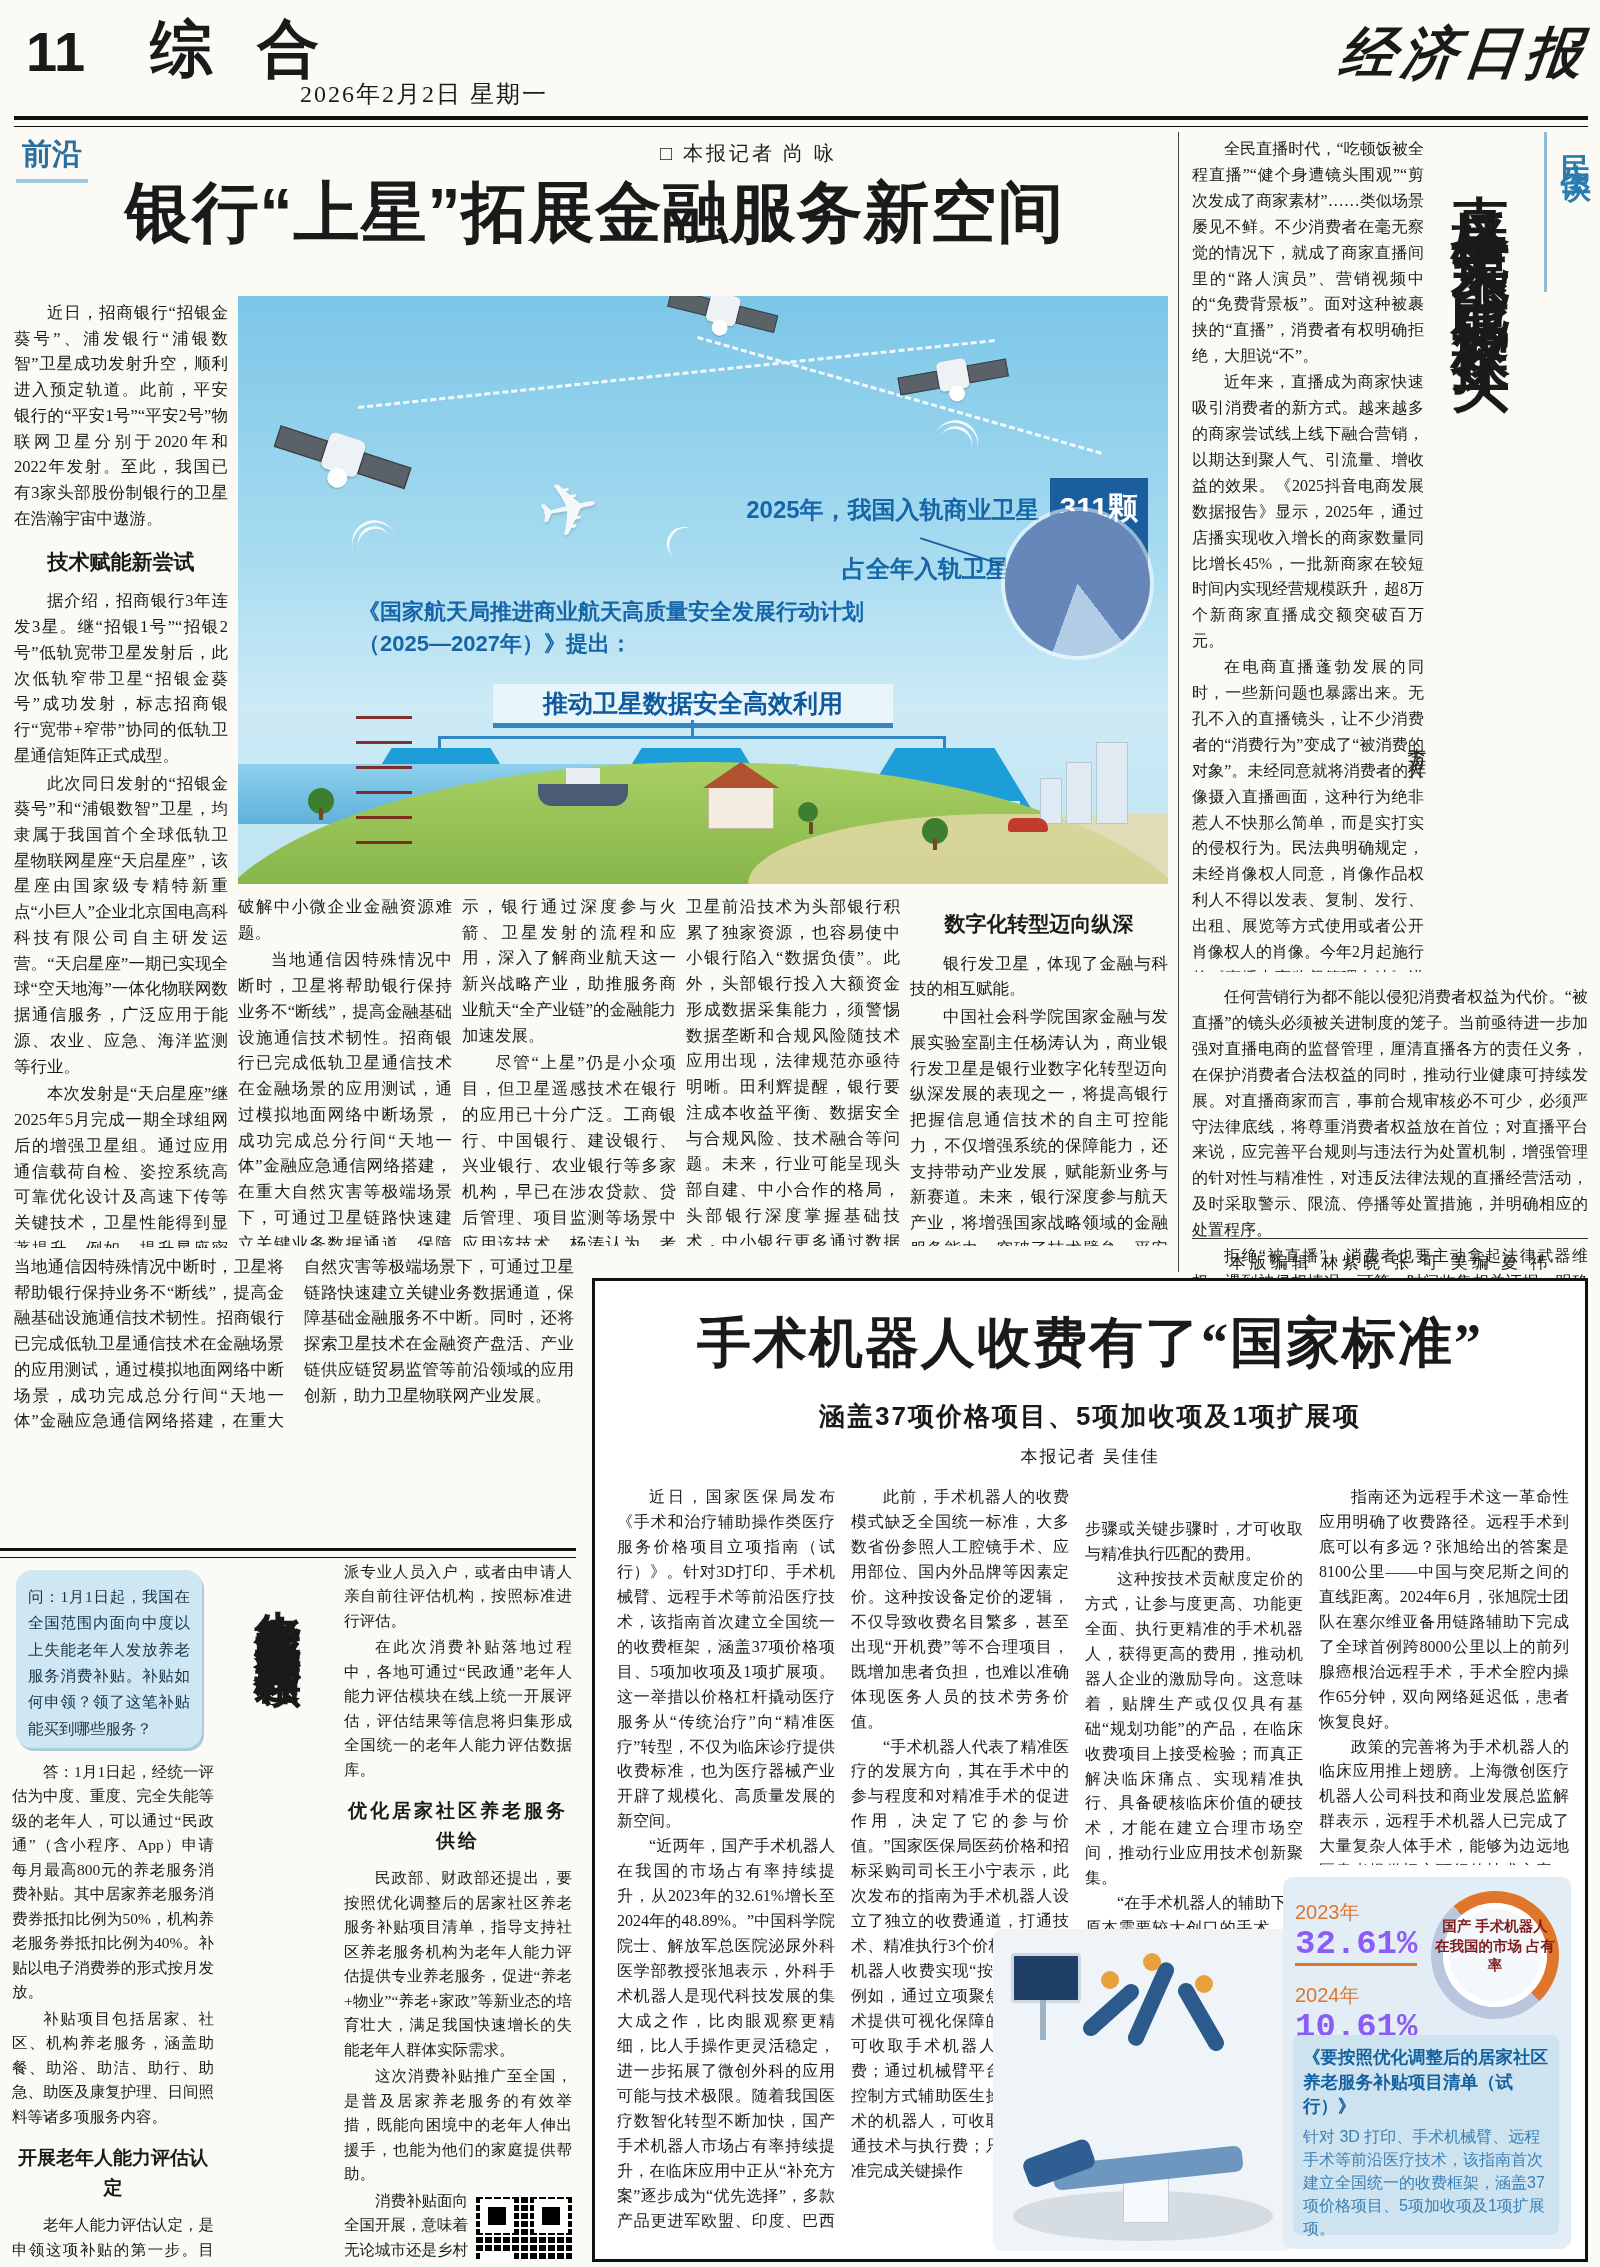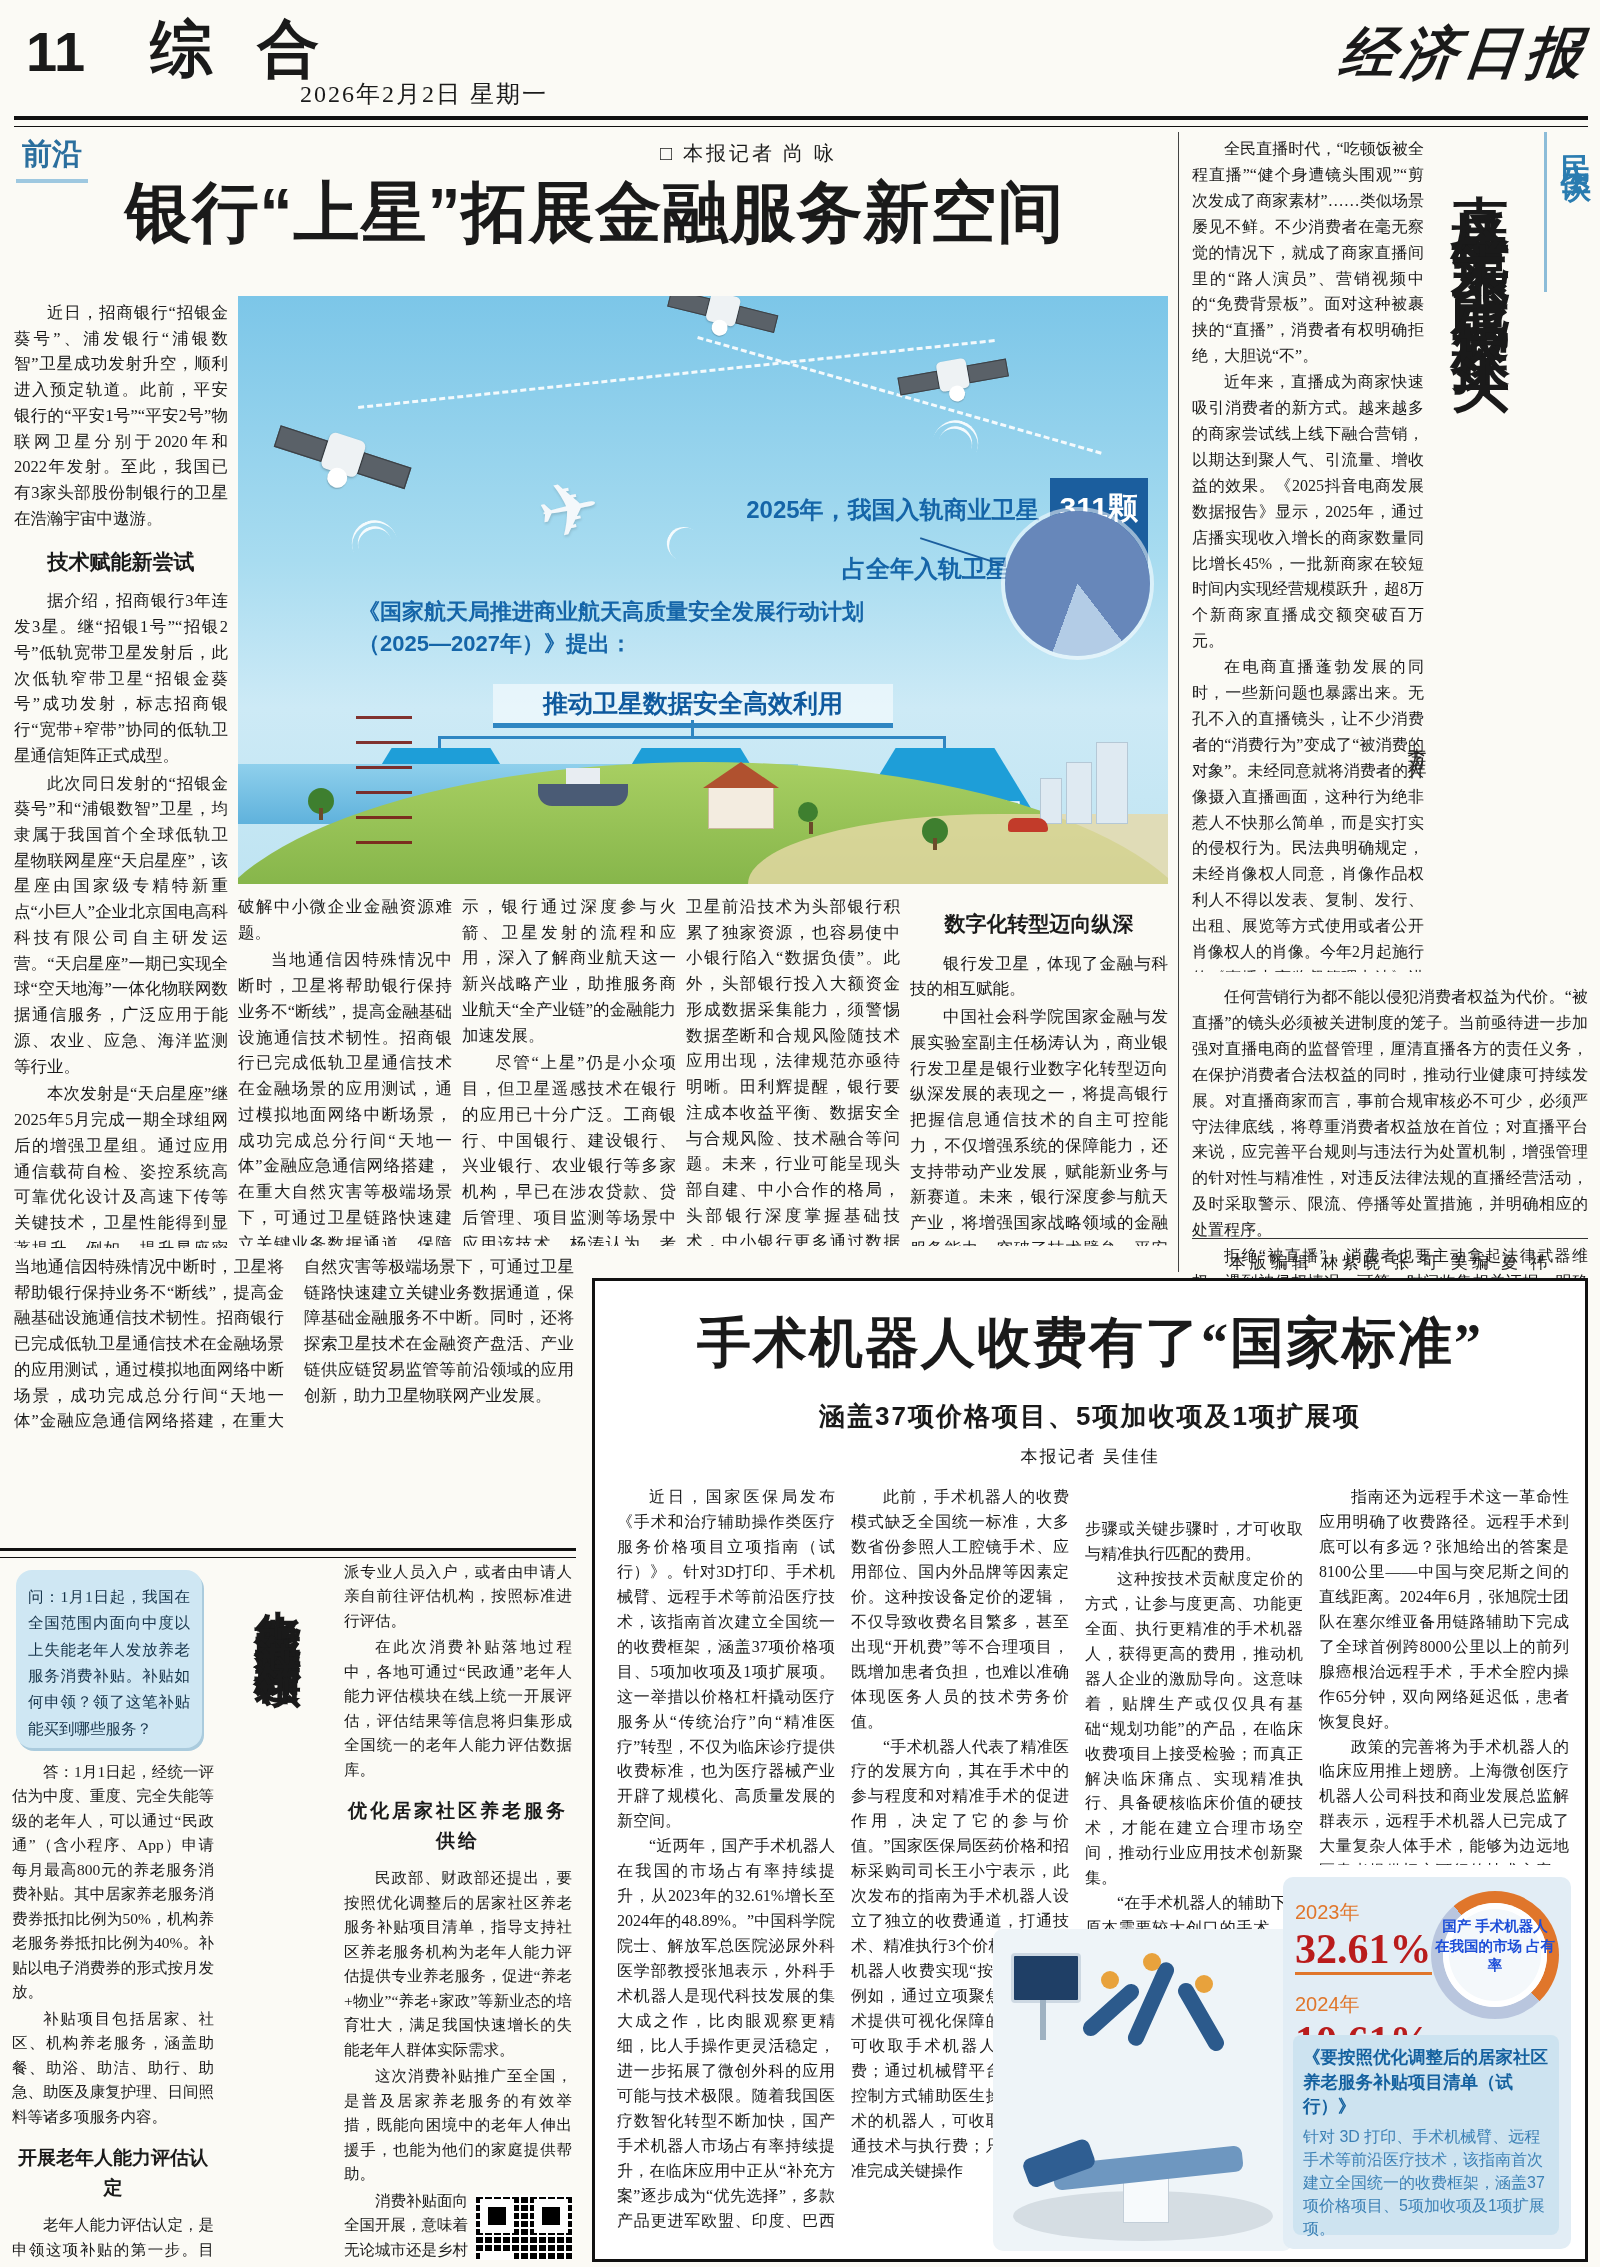--- a/index.html
+++ b/index.html
@@ -77,26 +77,26 @@
   
   #rb{left:592px;top:1278px;width:996px;height:984px;border:3px solid #111;background:#fff;box-sizing:border-box;}
   #rb-title{position:absolute;left:0;top:26px;width:100%;text-align:center;font-family:"Liberation Serif",serif;font-weight:900;font-size:54px;letter-spacing:2px;}
   #rb-sub{position:absolute;left:0;top:118px;width:100%;text-align:center;font-family:"Liberation Sans",sans-serif;font-weight:bold;font-size:26px;letter-spacing:2px;}
   #rb-byline{position:absolute;left:0;top:164px;width:100%;text-align:center;font-size:17px;letter-spacing:2px;}
   .rbcol{position:absolute;top:204px;font-size:16px;line-height:1.56;text-align:justify;overflow:hidden;}
   .rbcol p{margin:0;text-indent:2em;}
   
   #rbinfo{position:absolute;left:688px;top:596px;width:288px;height:372px;background:#e2edf5;border-radius:10px;padding:10px 12px;box-sizing:border-box;}
   .pctyear{font-family:"Liberation Sans",sans-serif;font-size:20px;color:#e0762b;}
-  .pctval{font-family:Liberation Serif, serif;font-size:42px;font-weight:900;color:#b91c1c;border-bottom:3px solid #e0762b;line-height:1.1;display:inline-block;}
+  .pctval{font-family:Liberation Mono, monospace;font-size:34px;font-weight:900;color:#8b5cf6;border-bottom:3px solid #e0762b;line-height:1.1;display:inline-block;}
   #donut{position:absolute;right:12px;top:14px;width:128px;height:128px;border-radius:50%;
      background:conic-gradient(from 320deg,#e0762b 0 48.89%,#b9c6de 48.89% 100%);}
   #donut:before{content:"";position:absolute;left:12px;top:12px;width:104px;height:104px;border-radius:50%;background:#f4f8fb;
      box-shadow:inset 0 0 0 6px #fff;}
-  #donut-label{position:absolute;right:14px;top:40px;width:124px;text-align:center;font-family:"Liberation Sans",sans-serif;font-size:14.5px;font-weight:bold;color:#1d4ed8;line-height:1.35;z-index:2;}
+  #donut-label{position:absolute;right:14px;top:40px;width:124px;text-align:center;font-family:"Liberation Sans",sans-serif;font-size:14.5px;font-weight:bold;color:#7f1d1d;line-height:1.35;z-index:2;}
   #guide{position:absolute;left:10px;top:158px;width:266px;height:200px;background:#cde3f0;border-radius:8px;padding:10px 10px;box-sizing:border-box;}
   #guide-title{font-family:"Liberation Sans",sans-serif;font-weight:900;font-size:17.5px;color:#14619f;line-height:1.4;margin:0 0 6px 0;}
   #guide-body{font-family:"Liberation Sans",sans-serif;font-size:16px;color:#3c81b5;line-height:1.45;margin:0;}
   
   #robo{position:absolute;left:398px;top:648px;width:300px;height:322px;background:#eef4f8;border-radius:10px;overflow:hidden;}
   #floor{position:absolute;left:20px;bottom:10px;width:260px;height:50px;background:#d5dde3;border-radius:50%;}
   #table{position:absolute;left:60px;bottom:70px;width:190px;height:26px;background:#6e97c0;border-radius:8px;transform:rotate(-6deg);}
   #table:before{content:"";position:absolute;left:-28px;top:-16px;width:70px;height:30px;background:#2f5e92;border-radius:8px;transform:rotate(-14deg);}
   #pedestal{position:absolute;left:130px;bottom:28px;width:44px;height:46px;background:#f7fafc;border:1px solid #c3ced8;}
   .arm{position:absolute;width:16px;height:90px;background:#2c5a8c;border-radius:8px;}

